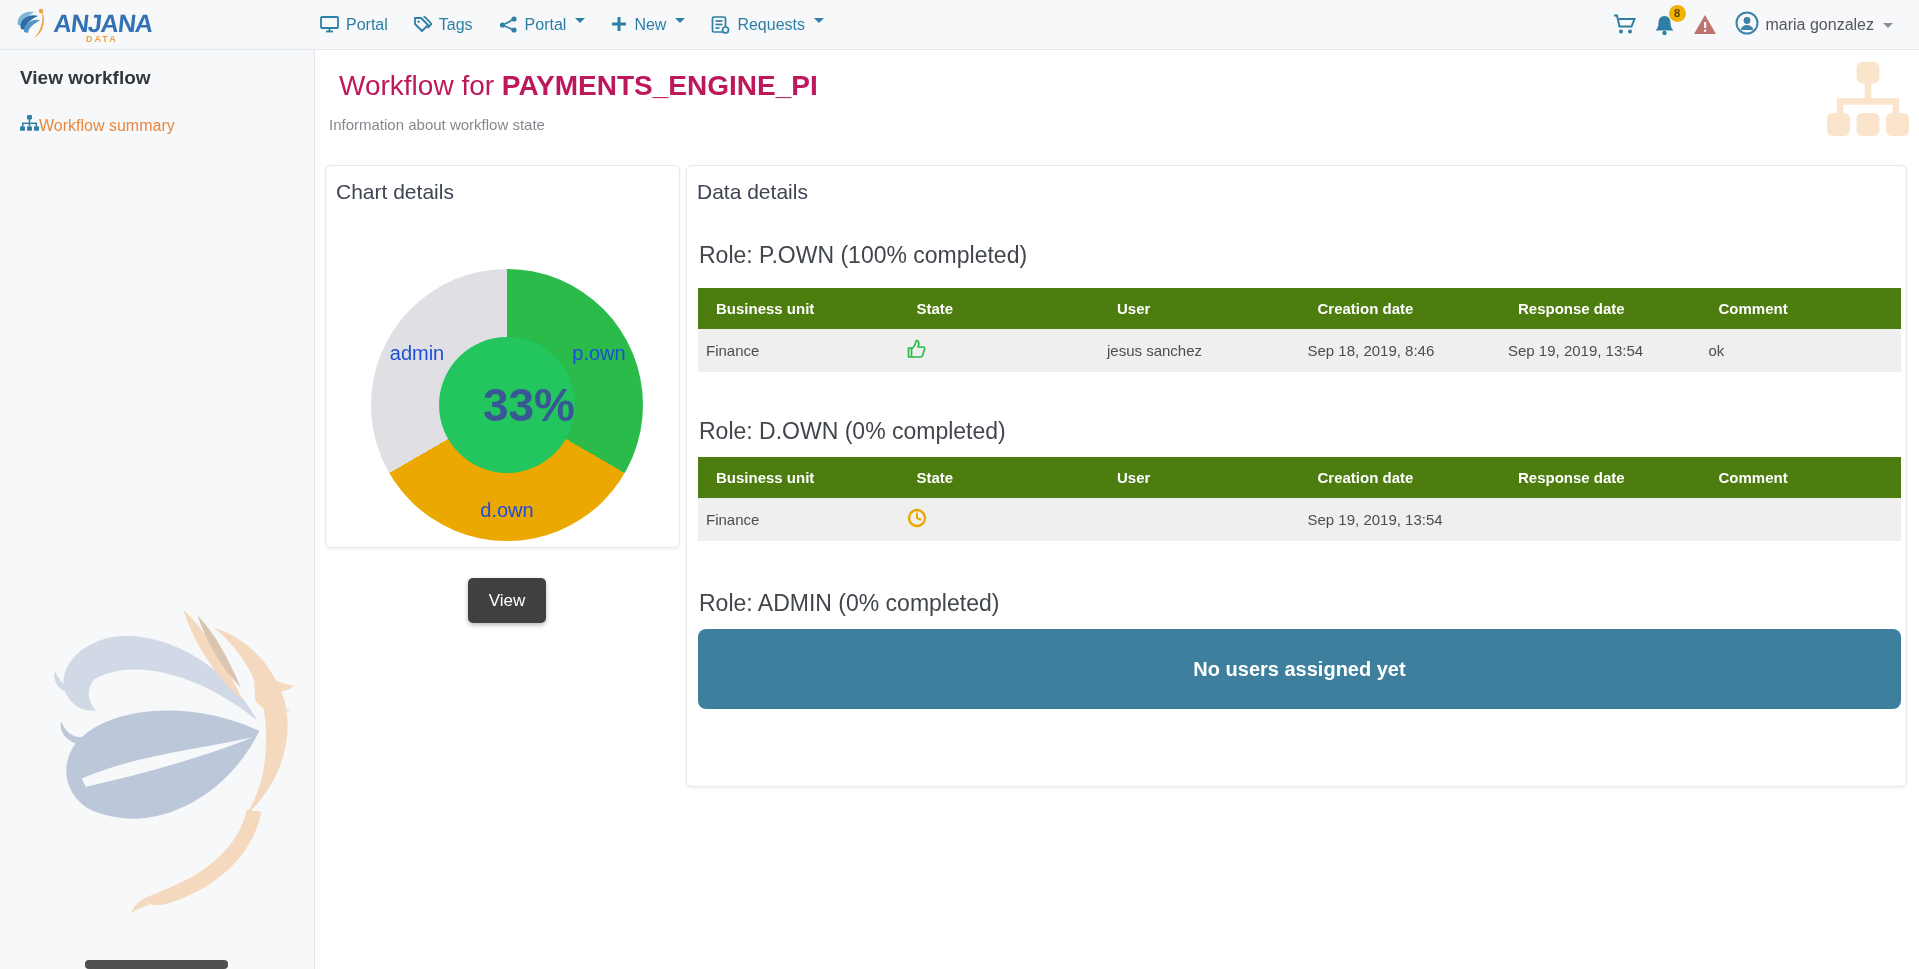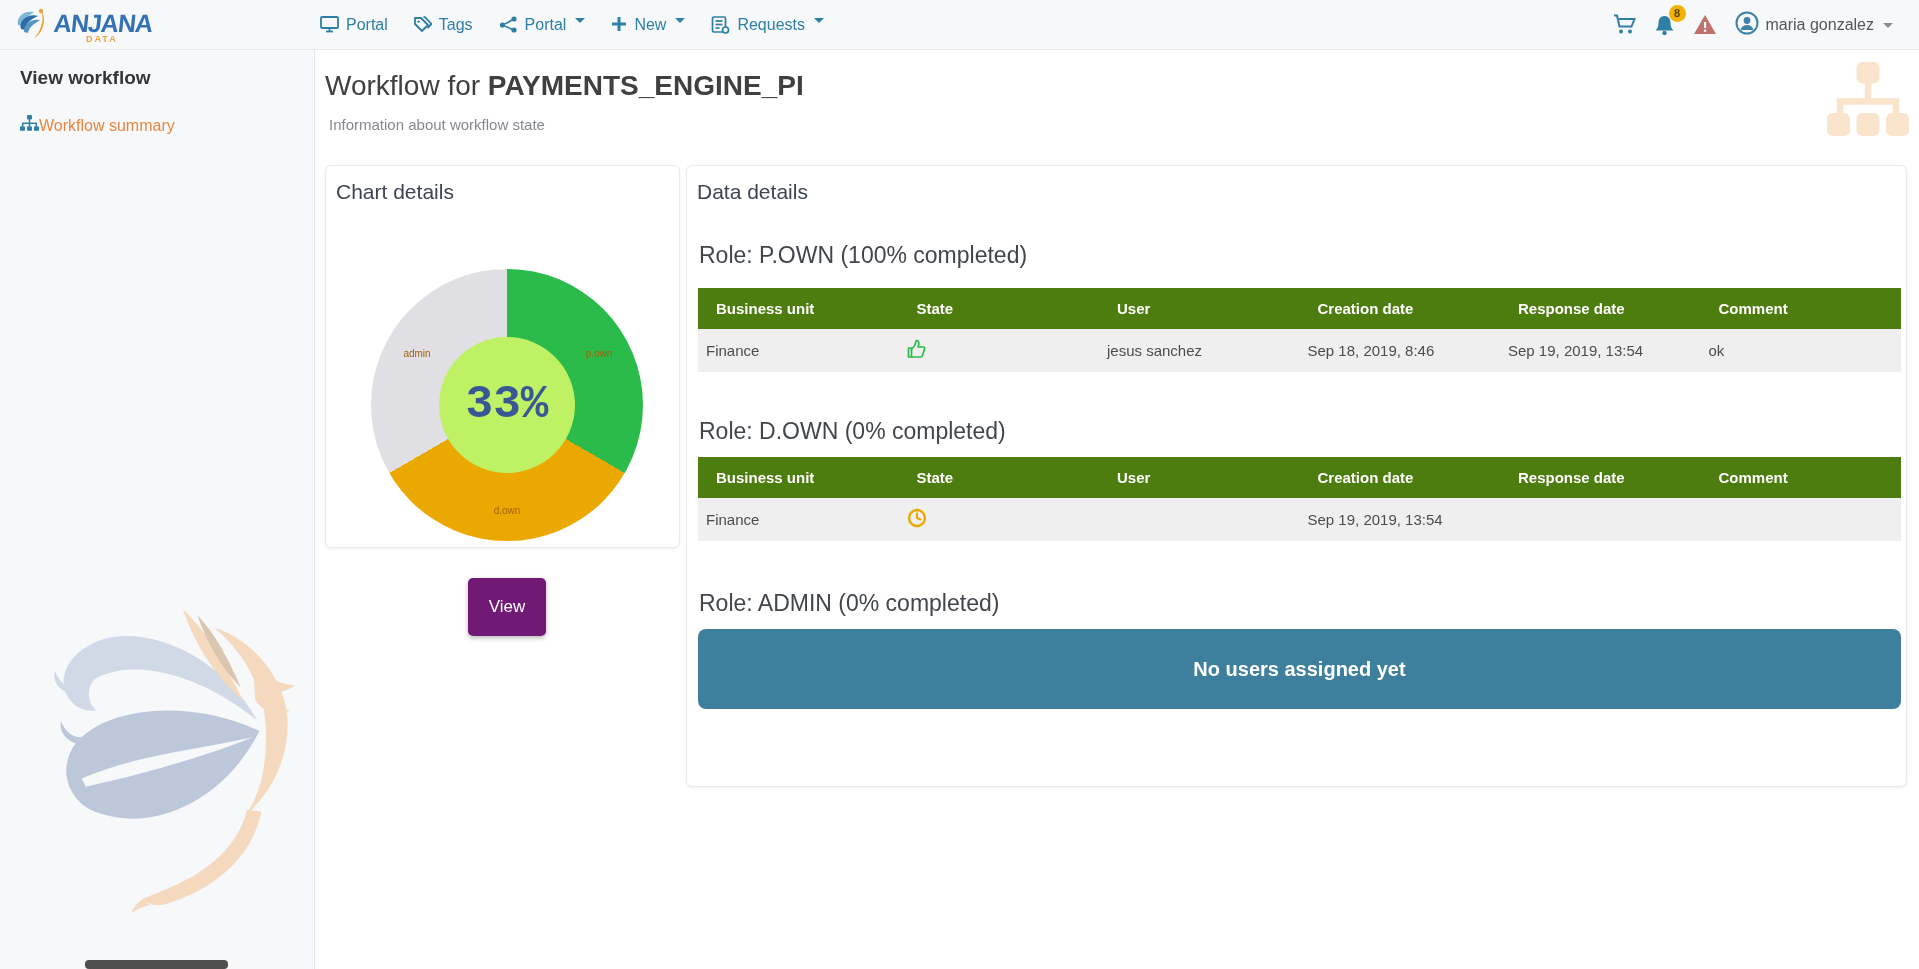--- a/index.html
+++ b/index.html
@@ -35,44 +35,44 @@
   .sidebar {
     position:absolute; top:50px; left:0; width:315px; height:919px;
     background:#f7f8fa; border-right:1px solid #e2e5e9; z-index:10;
   }
   .sidebar-title { font-size:19px; font-weight:bold; color:#33363b; padding:17px 0 0 20px; }
   .sidebar-link { display:flex; align-items:center; margin:26px 0 0 20px; cursor:pointer; }
   .sidebar-link .label { color:#e8873f; font-size:16px; }
   .watermark { position:absolute; left:50px; top:555px; opacity:0.95; pointer-events:none; }
   
   .main { position:absolute; left:315px; top:50px; width:1604px; height:919px; background:#fff; }
-  .page-title { position:absolute; left:10px; top:20px; font-size:28px; font-weight:400; color:#404040; }
+  .page-title { position:absolute; left:24px; top:20px; font-size:28px; font-weight:400; color:#be185d; }
   .page-title b { font-weight:bold; }
   .page-subtitle { position:absolute; left:14px; top:66px; font-size:15px; color:#85898f; }
   .corner-icon { position:absolute; left:1512px; top:12px; color:#fbe4cc; }
   .card {
     position:absolute; background:#fff; border:1px solid #e9eaee; border-radius:6px;
     box-shadow:0 1px 3px rgba(40,50,60,0.08);
   }
   
   .chart-card { left:10px; top:115px; width:355px; height:383px; }
   .card-title { font-size:21px; color:#3e4453; padding:14px 0 0 10px; }
   .donut { position:absolute; left:45px; top:103px; width:272px; height:272px; border-radius:50%; }
   .donut-hole {
     position:absolute; left:113px; top:171px; width:136px; height:136px; border-radius:50%;
-    background:#bef264; display:flex; align-items:center; justify-content:center;font-family:Liberation Mono, monospace;
+    background:#22c55e; display:flex; align-items:center; justify-content:flex-end;
   }
   .donut-center { font-size:46px; font-weight:bold; color:#3a5795; }
-  .donut-label { position:absolute; font-size:10px; color:#a16207; transform:translate(-50%,-50%); }
+  .donut-label { position:absolute; font-size:20px; color:#1d4ed8; transform:translate(-50%,-50%); }
   .lbl-admin { left:91px; top:187px; }
   .lbl-pown  { left:273px; top:187px; }
   .lbl-down  { left:181px; top:344px; }
   .view-btn {
-    position:absolute; left:153px; top:528px; width:78px; height:58px;
-    background:#701a75; color:#fff; font-size:17px; font-family:inherit;
+    position:absolute; left:153px; top:528px; width:78px; height:45px;
+    background:#404040; color:#fff; font-size:17px; font-family:inherit;
     border:none; border-radius:5px; cursor:pointer; box-shadow:0 2px 5px rgba(0,0,0,0.28);
   }
   
   .data-card { left:371px; top:115px; width:1221px; height:622px; }
   .role-heading { position:absolute; left:12px; font-size:23px; font-weight:400; color:#41464c; }
   .rh1 { top:76px; } .rh2 { top:252px; } .rh3 { top:424px; }
   table.role-table {
     position:absolute; left:11px; width:1203px; border-collapse:collapse; table-layout:fixed;
   }
   .t1 { top:122px; } .t2 { top:291px; }

